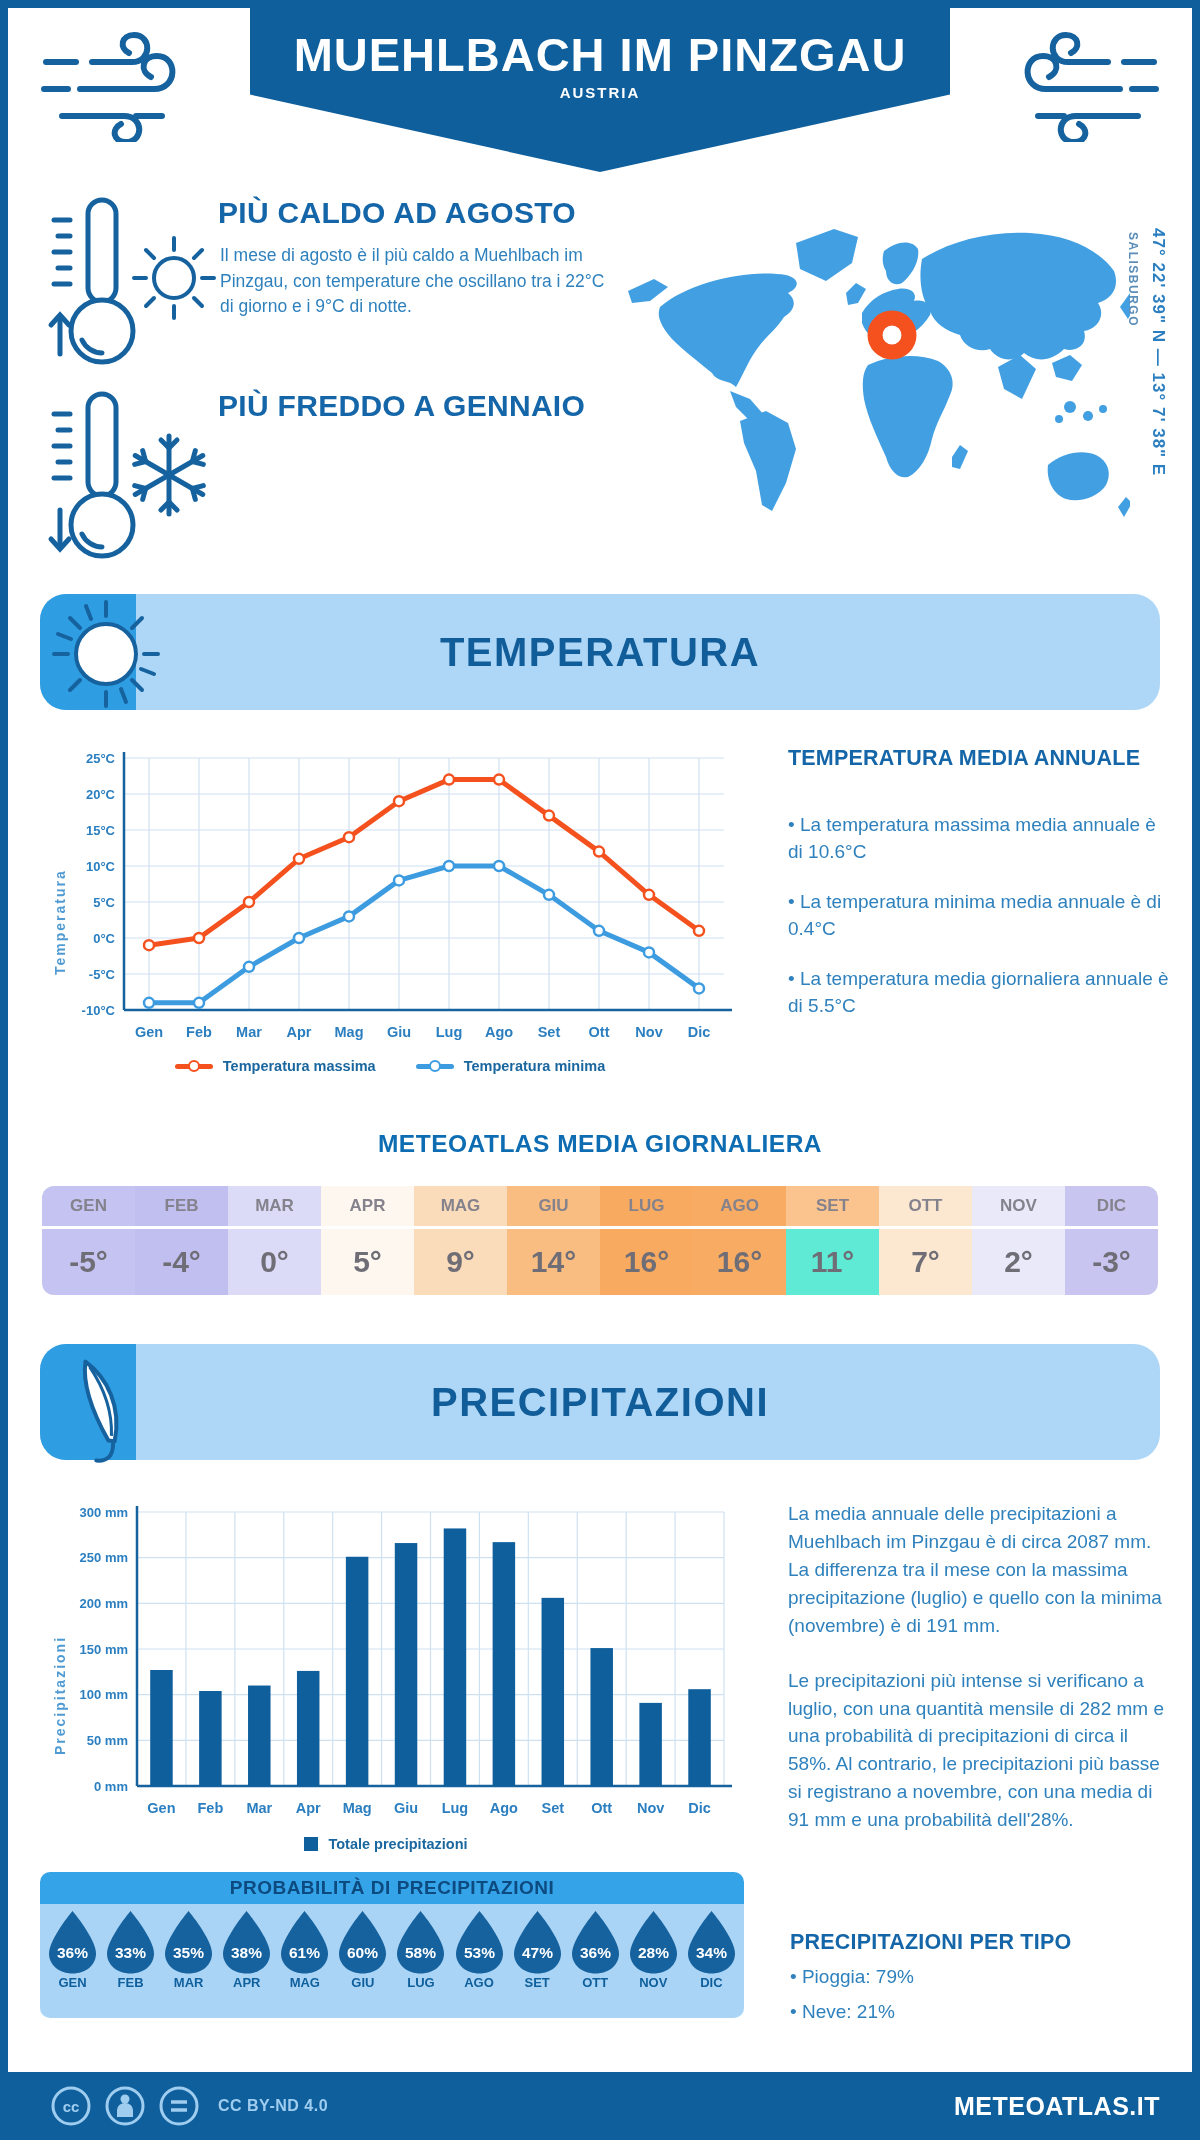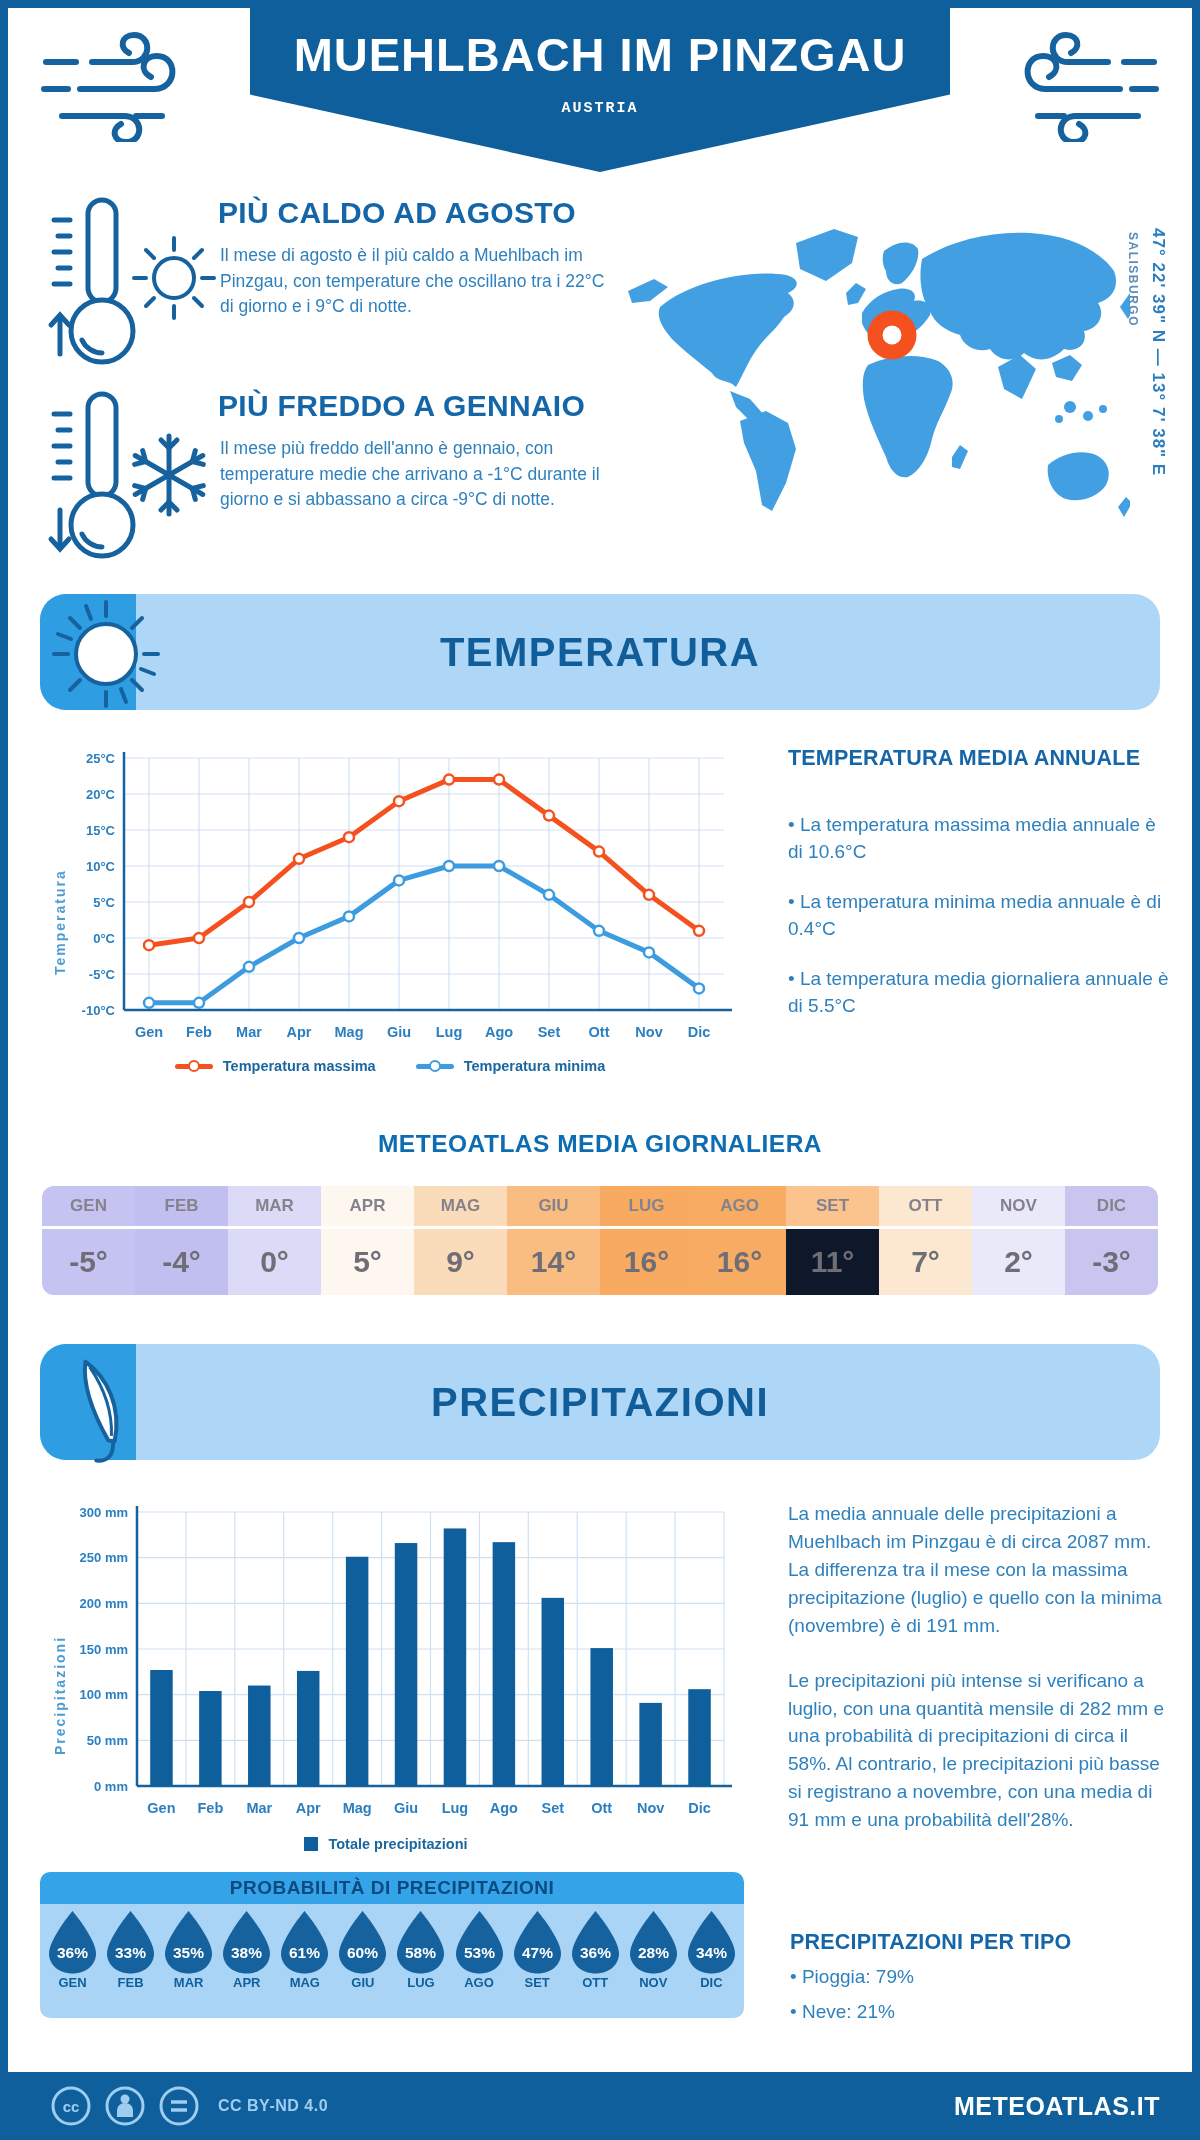--- a/index.html
+++ b/index.html
@@ -6,21 +6,21 @@
   body{font-family:"Liberation Sans","DejaVu Sans",sans-serif;}
   .page{position:relative;width:1200px;height:2140px;background:#ffffff;overflow:hidden;}
   .abs{position:absolute;}
   .edge{position:absolute;background:#0f5f9c;}
   svg{font-family:inherit;display:block;}
 
   
   .banner{left:250px;top:0;width:700px;height:172px;background:#0f5f9c;
     clip-path:polygon(0 0,100% 0,100% 55%,50% 100%,0 55%);text-align:center;color:#fff;}
   .banner-title{margin-top:27px;font-size:47px;font-weight:bold;letter-spacing:1px;}
-  .banner-sub{margin-top:18px;font-size:15px;font-weight:bold;letter-spacing:2px;font-family:Liberation Mono, monospace;}
+  .banner-sub{margin-top:2px;font-size:15px;font-weight:bold;letter-spacing:2px;}
 
   
   .hl-title{font-size:30px;font-weight:bold;color:#1566a8;letter-spacing:.3px;}
   .hl-text{font-size:17.5px;color:#2e81bd;line-height:1.47;}
 
   
   .coords{writing-mode:vertical-rl;font-size:17px;font-weight:bold;color:#2b7fc0;letter-spacing:1px;}
   .region{writing-mode:vertical-rl;font-size:12px;font-weight:bold;color:#5b8db8;letter-spacing:1.5px;}
 
   
@@ -174,21 +174,20 @@
           <line x1="49" y1="22" x2="57" y2="14"></line>
         </g>
       <g transform="rotate(300 49 49)">
           <line x1="49" y1="49" x2="49" y2="10"></line>
           <line x1="49" y1="22" x2="41" y2="14"></line>
           <line x1="49" y1="22" x2="57" y2="14"></line>
         </g>
     </g>
   </svg>
   <div class="abs hl-title" style="left:218px;top:389px;">PIÙ FREDDO A GENNAIO</div>
-  <div class="abs hl-text" style="left:220px;top:436px;width:412px;">Il mese più freddo dell'anno è gennaio, con temperature medie che arrivano a -1°C durante il giorno e si abbassano a circa -9°C di notte.</div>
 
   <svg class="abs" style="left:600px;top:195px;" width="530" height="366" viewBox="0 0 530 366">
     <g fill="#42a0e2">
       <path d="M28,96 l26,-12 14,8 -18,14 -18,2 Z"></path>
       <path d="M60,112 C90,86 150,74 186,80 C202,84 198,94 188,98 C198,106 194,116 184,122 C178,132 168,140 160,150 C150,162 144,178 136,192 C128,184 118,188 112,178 C100,168 84,156 72,144 C62,132 56,122 60,112 Z"></path>
       <path d="M196,48 l38,-14 24,8 -6,26 -26,18 -26,-12 Z"></path>
       <path d="M130,196 l20,8 14,16 -14,6 -14,-14 Z"></path>
       <path d="M140,226 l26,-10 22,12 8,26 -10,34 -14,28 -10,-6 -6,-34 -12,-28 Z"></path>
       <path d="M246,98 l10,-10 10,6 -8,14 -10,2 Z"></path>
       <path d="M284,56 C296,46 312,44 318,54 C320,66 312,80 302,88 C294,92 286,86 286,76 C282,70 282,62 284,56 Z"></path>
@@ -347,21 +346,21 @@
     <div class="dgap"></div>
     <div class="drow vals">
         <div class="cell" style="background: rgb(197, 195, 241);">-5°</div>
         <div class="cell" style="background: rgb(193, 191, 239);">-4°</div>
         <div class="cell" style="background: rgb(220, 219, 247);">0°</div>
         <div class="cell" style="background: rgb(253, 247, 240);">5°</div>
         <div class="cell" style="background: rgb(251, 220, 186);">9°</div>
         <div class="cell" style="background: rgb(249, 189, 130);">14°</div>
         <div class="cell" style="background: rgb(248, 170, 96);">16°</div>
         <div class="cell" style="background: rgb(248, 171, 98);">16°</div>
-        <div class="cell" style="background: #0f172a;">11°</div>
+        <div class="cell" style="background: #5eead4;">11°</div>
         <div class="cell" style="background: rgb(252, 232, 209);">7°</div>
         <div class="cell" style="background: rgb(233, 233, 249);">2°</div>
         <div class="cell" style="background: rgb(200, 198, 240);">-3°</div>
       </div>
   </div>
 
   <div class="abs sec-panel" style="left:40px;top:1344px;"></div>
   <div class="abs sec-accent" style="left:40px;top:1344px;"></div>
   <svg class="abs" style="left:62px;top:1350px;" width="92" height="118" viewBox="0 0 92 118">
     <g transform="rotate(-12 46 60)">

